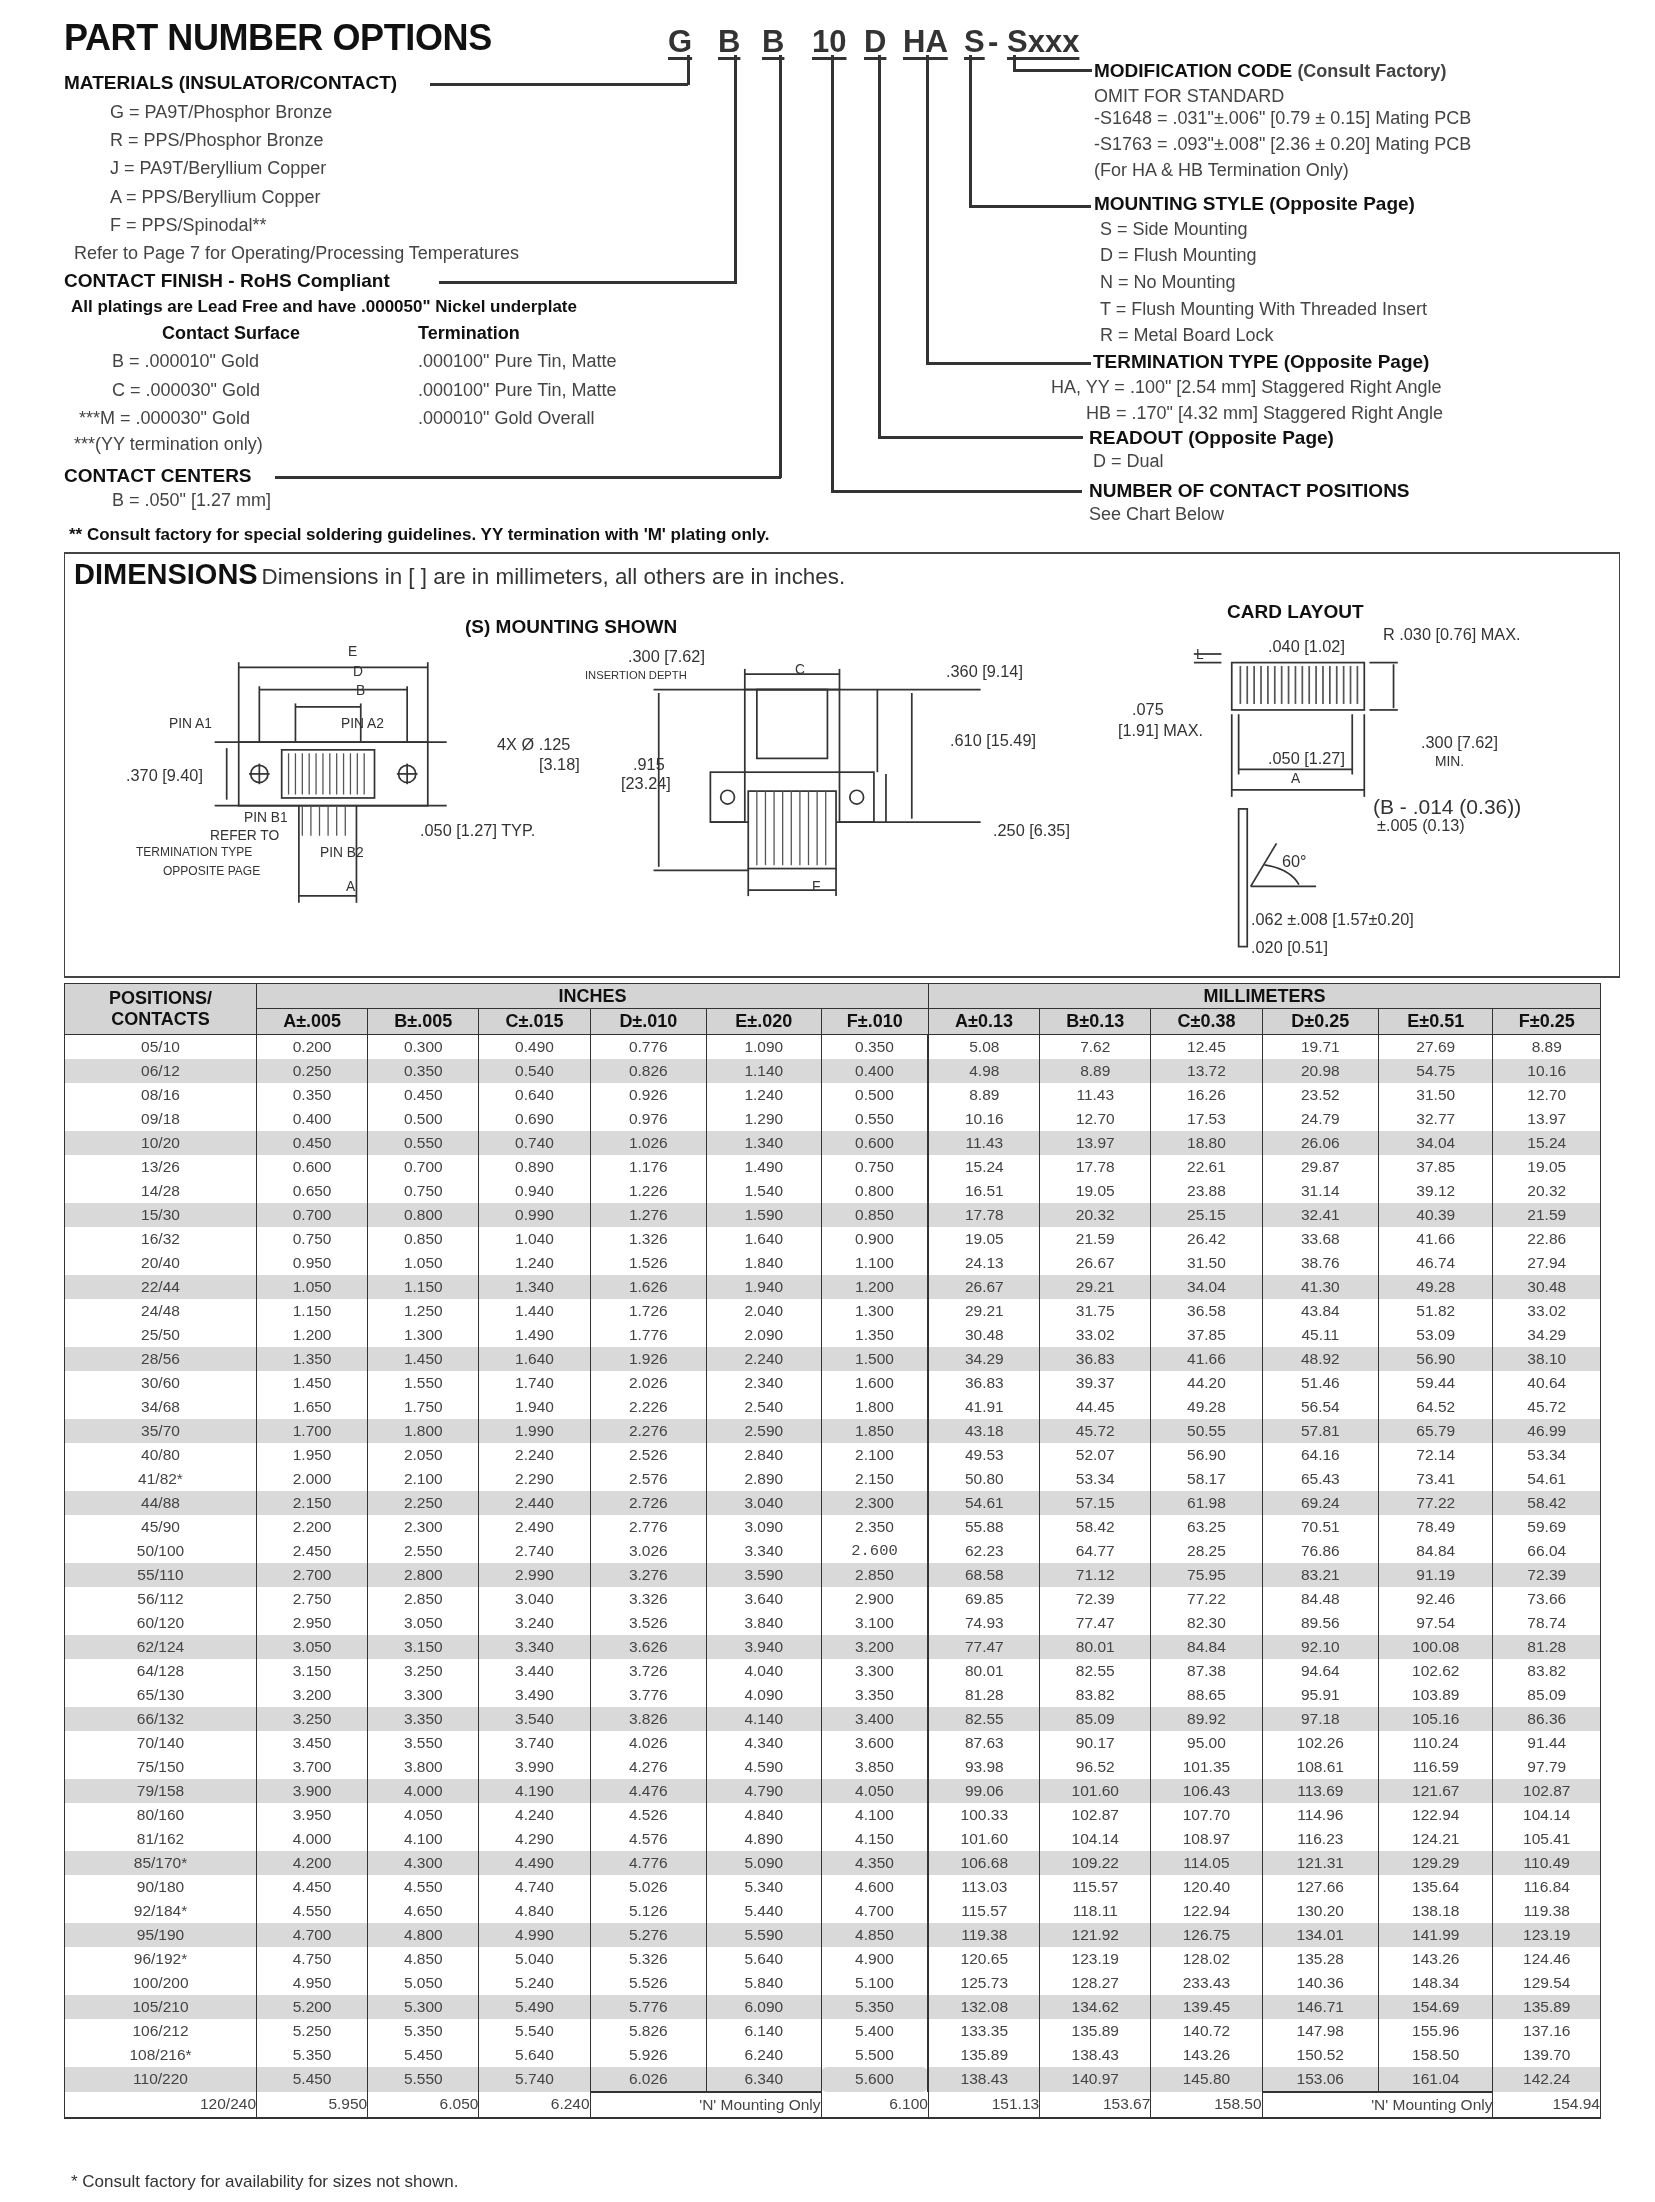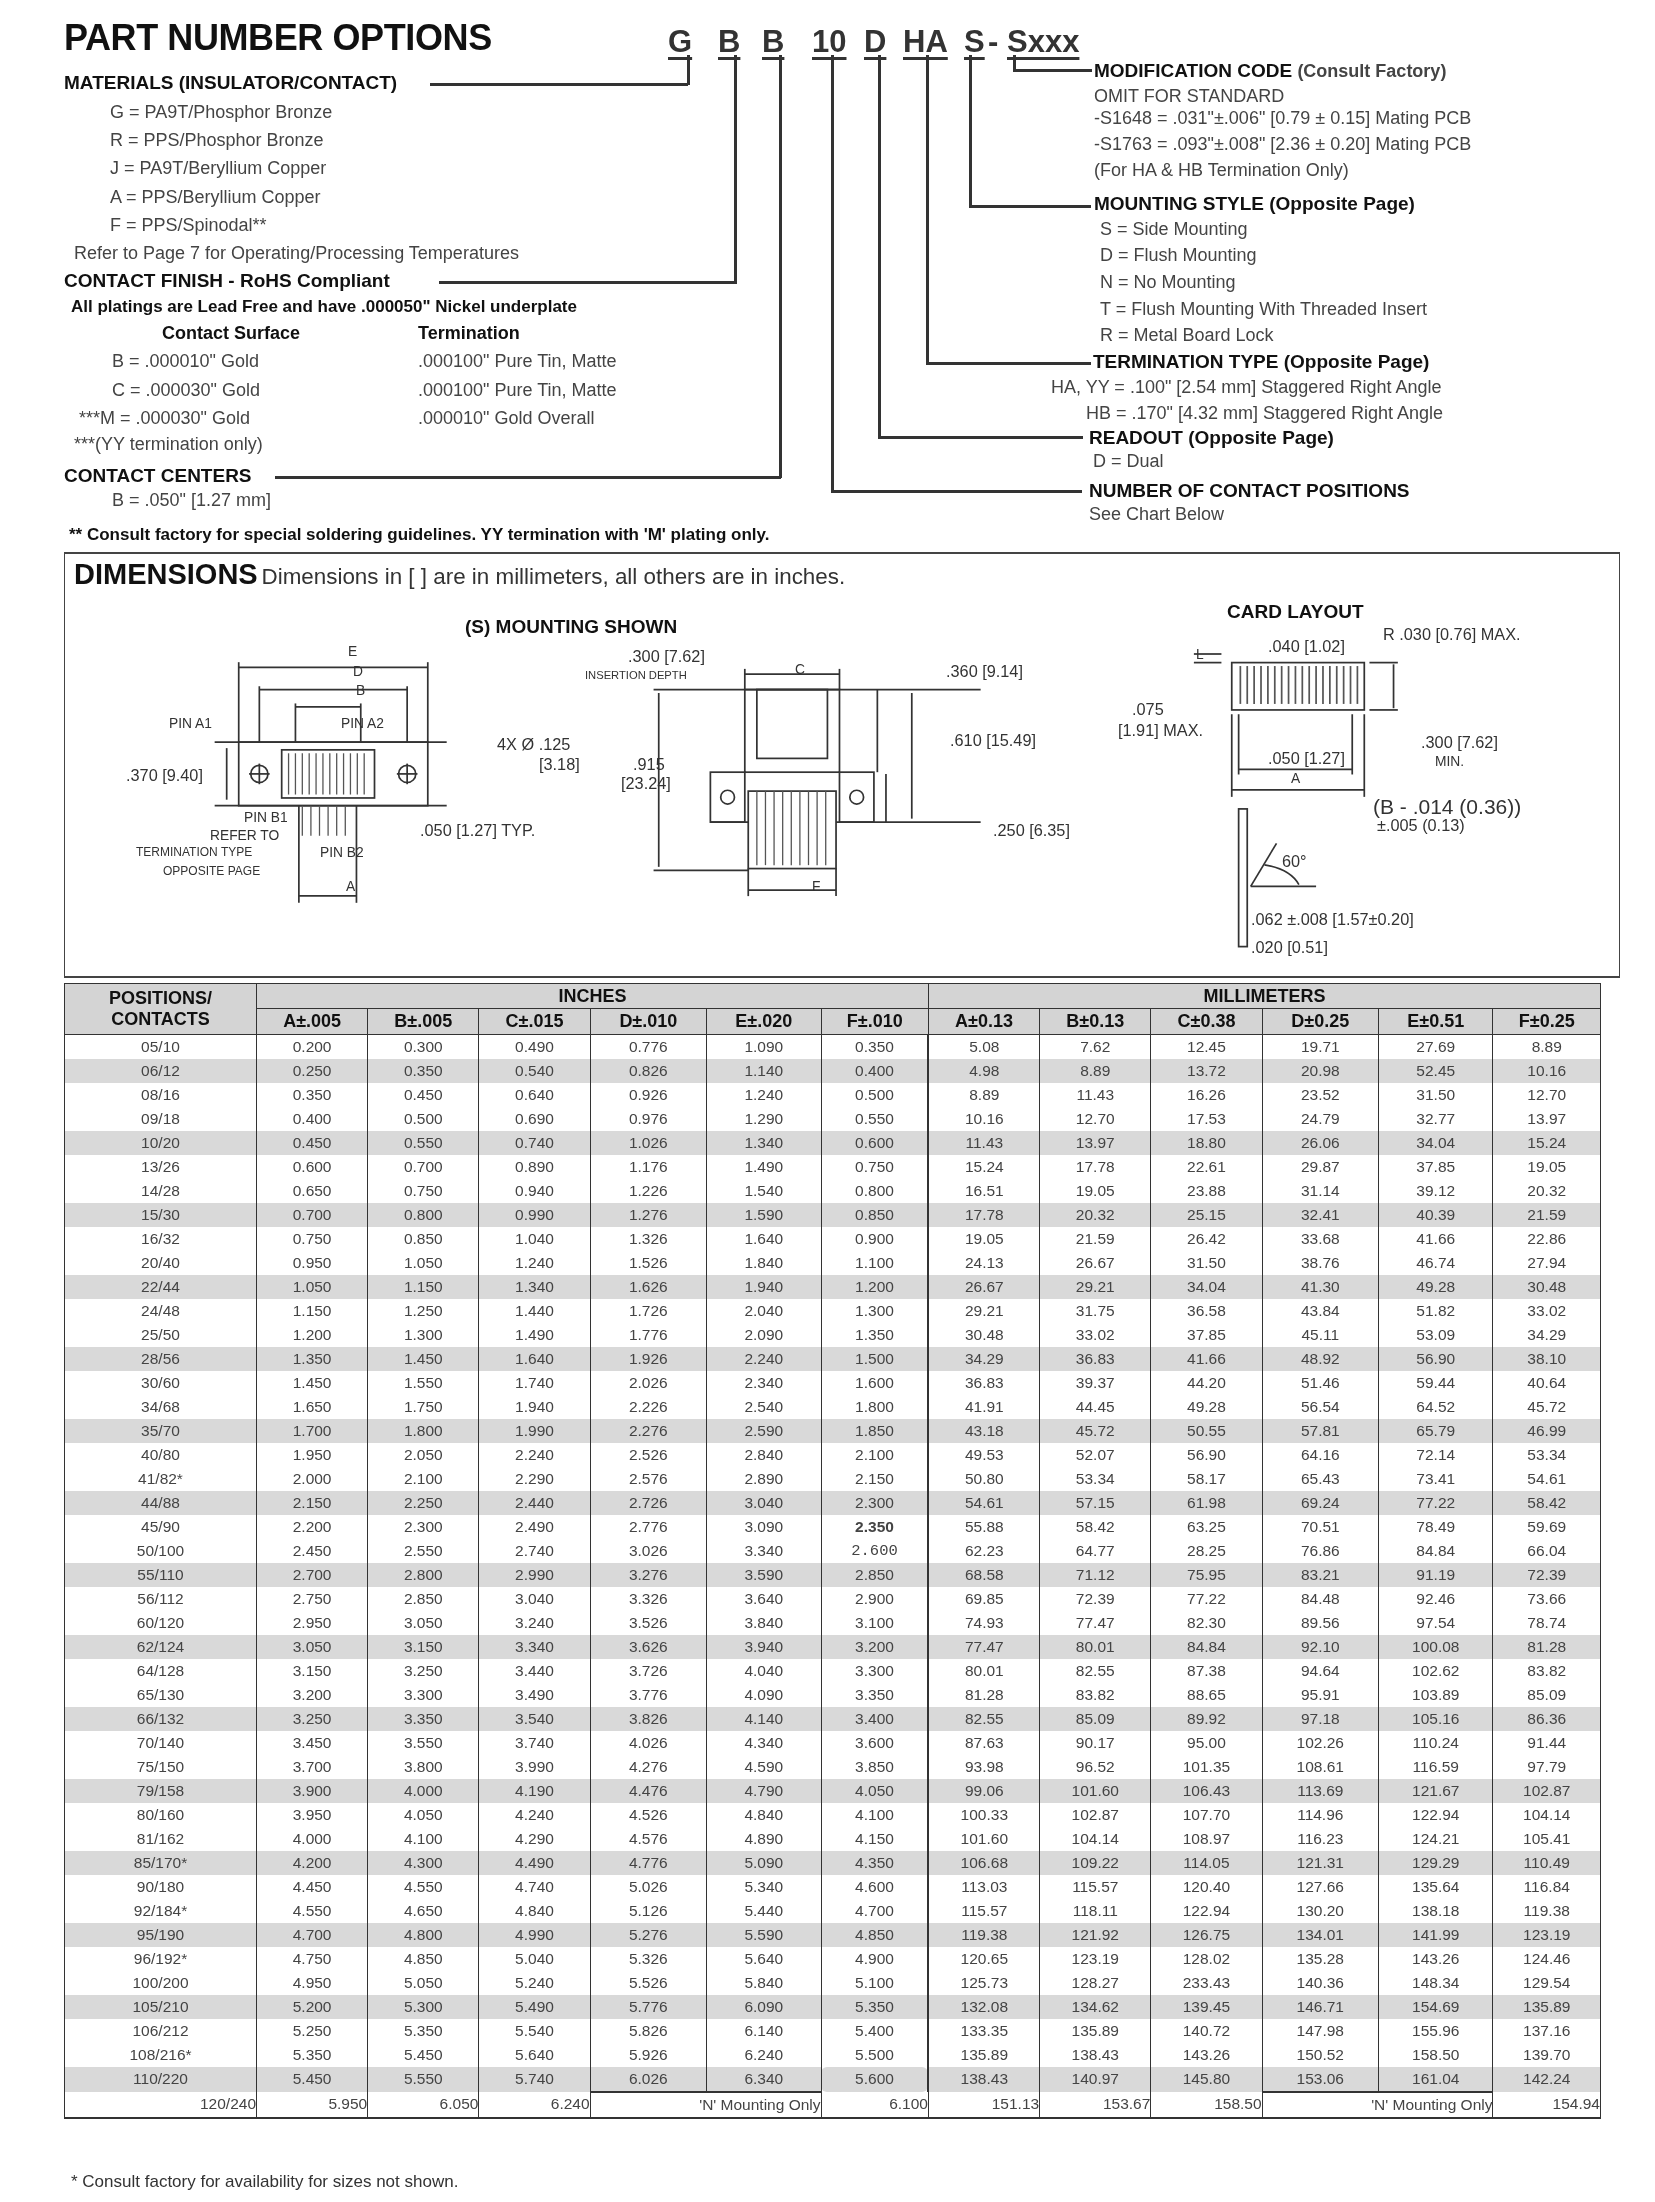--- a/index.html
+++ b/index.html
@@ -317,21 +317,21 @@
         <td>0.250</td>
         <td>0.350</td>
         <td>0.540</td>
         <td>0.826</td>
         <td>1.140</td>
         <td style="border-right: 2.6px solid rgb(51, 51, 51);">0.400</td>
         <td>4.98</td>
         <td>8.89</td>
         <td>13.72</td>
         <td>20.98</td>
-        <td>52.45</td>
+        <td>54.75</td>
         <td>10.16</td>
       </tr>
       <tr>
         <td>08/16</td>
         <td>0.350</td>
         <td>0.450</td>
         <td>0.640</td>
         <td>0.926</td>
         <td>1.240</td>
         <td style="border-right: 2.6px solid rgb(51, 51, 51);">0.500</td>
@@ -597,21 +597,21 @@
         <td>77.22</td>
         <td>58.42</td>
       </tr>
       <tr>
         <td>45/90</td>
         <td>2.200</td>
         <td>2.300</td>
         <td>2.490</td>
         <td>2.776</td>
         <td>3.090</td>
-        <td style="border-right: 2.6px solid rgb(51, 51, 51); font-weight: bold;">2.350</td>
+        <td style="border-right: 2.6px solid rgb(51, 51, 51);">2.350</td>
         <td>55.88</td>
         <td>58.42</td>
         <td>63.25</td>
         <td>70.51</td>
         <td>78.49</td>
         <td>59.69</td>
       </tr>
       <tr>
         <td>50/100</td>
         <td>2.450</td>

